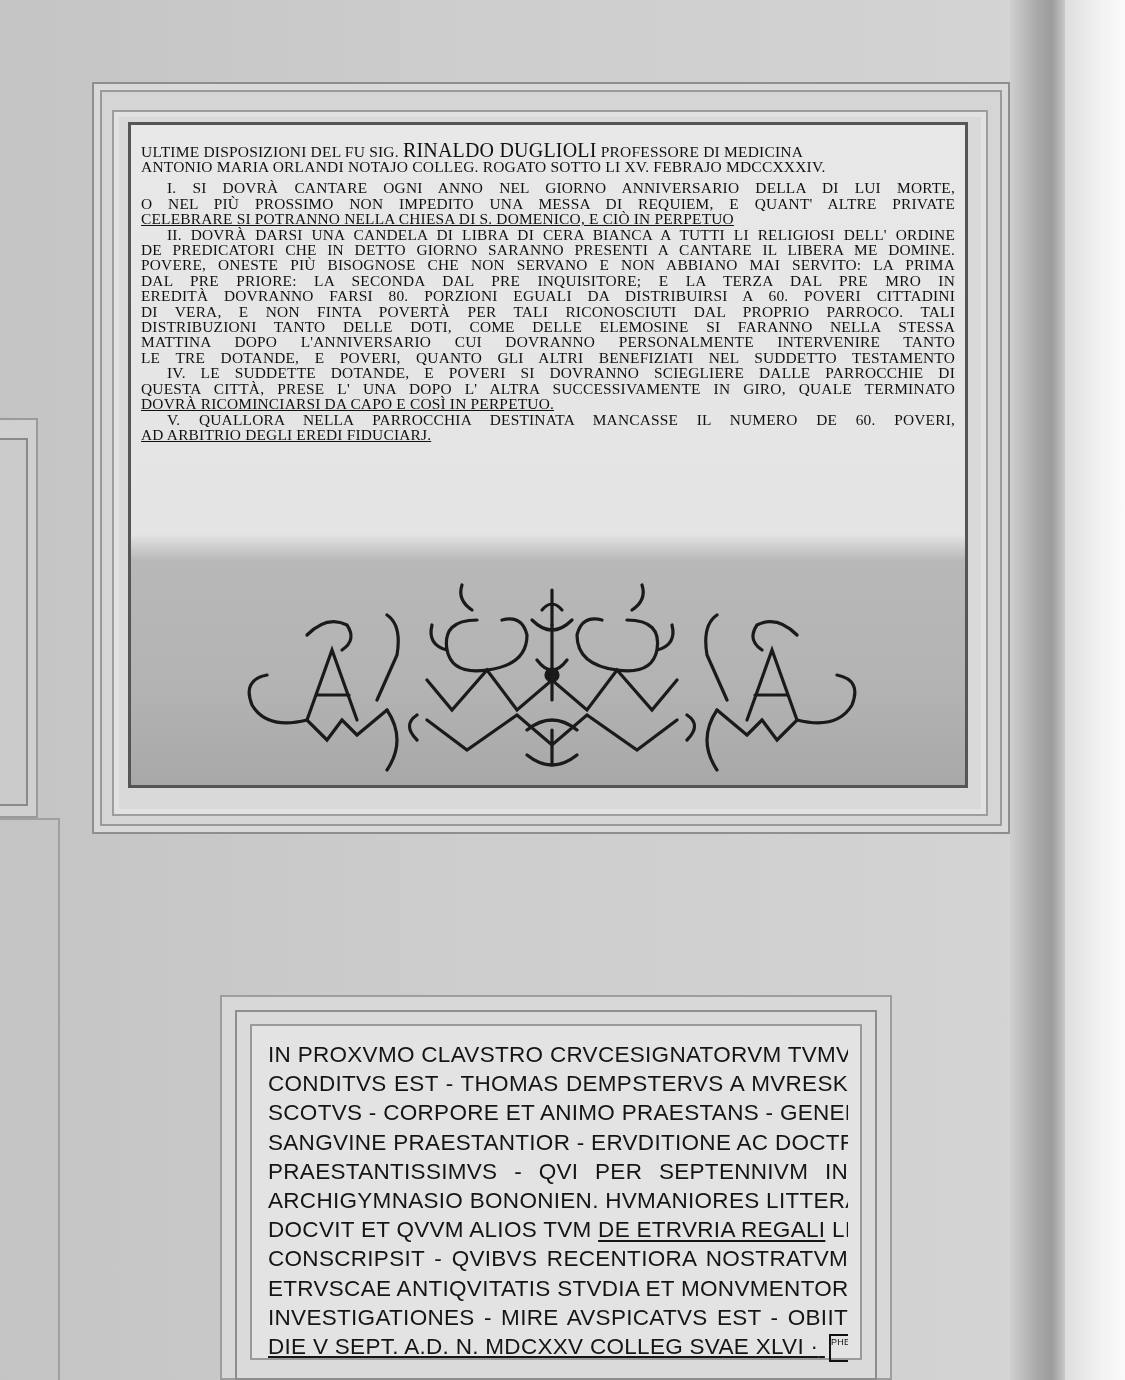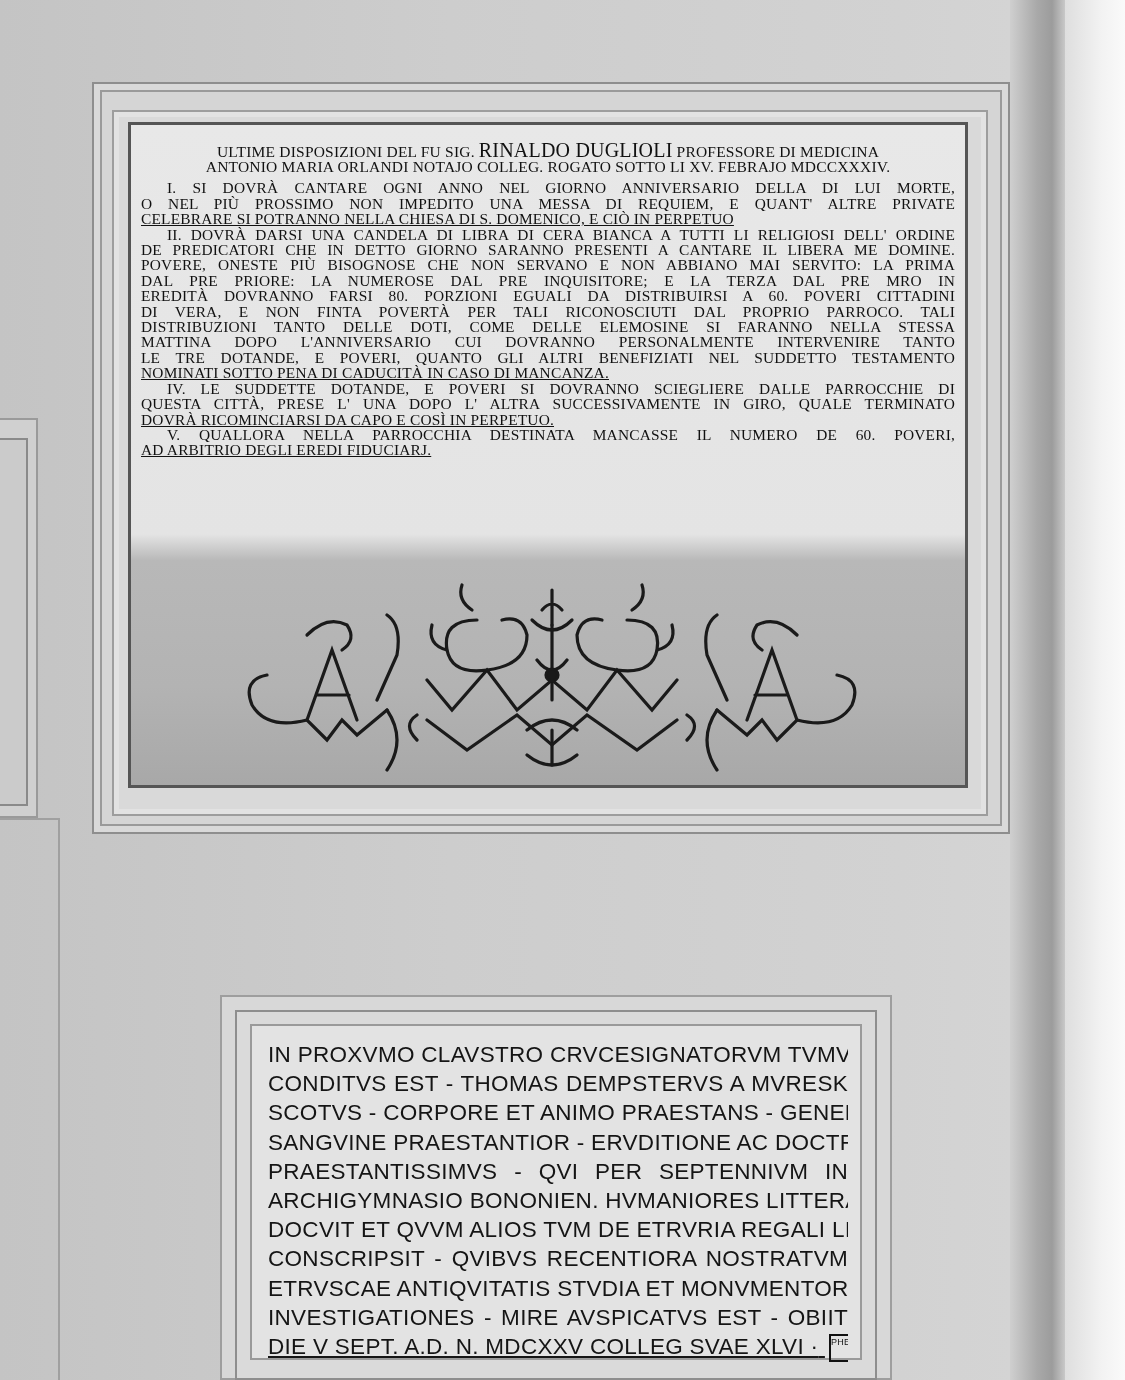--- a/index.html
+++ b/index.html
@@ -34,21 +34,21 @@
     left:128px; top:122px; width:840px; height:666px;
     border:3px solid #555;
     background: linear-gradient(180deg, #e8e8e8 0%, #e4e4e4 62%, #b8b8b8 66%, #b3b3b3 85%, #a8a8a8 100%);
     overflow:hidden;
   }
   .plaque-top .text-area {
     position:absolute; left:10px; right:10px; top:18px;
     font-family:"Liberation Serif", "DejaVu Serif", serif;
     font-size:15.4px; line-height:15.4px; letter-spacing:0.2px;
   }
-  .header-line { text-align:center; font-size:15.5px; line-height:15.2px; }
+  .header-line { font-size:15.5px; line-height:15.2px; }
   .header-line .big { font-size:20px; }
   .para-gap { height:6px; }
   .line { text-align:justify; text-align-last:justify; white-space:nowrap; overflow:hidden; }
   .line.last { text-align-last:left;text-decoration:underline; }
   .line.indent { padding-left:26px; }
   .ornament {
     position:absolute; left:96px; top:455px; width:650px; height:200px;
   }
   .left-panel-a {
     left:-20px; top:418px; width:58px; height:400px;
@@ -73,21 +73,21 @@
   .plaque-lower {
     left:250px; top:1024px; width:612px; height:336px;
     border:2px solid #9a9a9a; background:#e3e3e3;
   }
   .plaque-lower .text-area {
     position:absolute; left:16px; right:12px; top:14px;
     font-family:"Liberation Sans", "DejaVu Sans", sans-serif;
     font-size:22.5px; line-height:29.2px; letter-spacing:0.3px; color:#151515;
   }
   .plaque-lower .line { text-align:justify; text-align-last:justify; }
-  .underlined { text-underline-offset:3px; }
+  .underlined { text-decoration:underline; text-underline-offset:3px; }
   .monogram {
     display:inline-block; width:24px; height:28px; border:2px solid #111;
     font-size:9px; line-height:12px; text-align:center; vertical-align:middle;
     font-family:"Liberation Sans", sans-serif; margin-left:4px; box-sizing:border-box;
   }
 </style>
 </head>
 <body>
 
 <div class="wall-shade-right"></div>
@@ -111,27 +111,26 @@
       <div class="line indent">I. SI DOVRÀ CANTARE OGNI ANNO NEL GIORNO ANNIVERSARIO DELLA DI LUI MORTE,</div>
       <div class="line">O NEL PIÙ PROSSIMO NON IMPEDITO UNA MESSA DI REQUIEM, E QUANT' ALTRE PRIVATE</div>
       <div class="line last">CELEBRARE SI POTRANNO NELLA CHIESA DI S. DOMENICO, E CIÒ IN PERPETUO</div>
     </div>
     <div>
       <div class="line indent">II. DOVRÀ DARSI UNA CANDELA DI LIBRA DI CERA BIANCA A TUTTI LI RELIGIOSI DELL' ORDINE</div>
       <div class="line">DE PREDICATORI CHE IN DETTO GIORNO SARANNO PRESENTI A CANTARE IL LIBERA ME DOMINE.</div>
     </div>
     <div>
       <div class="line">POVERE, ONESTE PIÙ BISOGNOSE CHE NON SERVANO E NON ABBIANO MAI SERVITO: LA PRIMA</div>
-      <div class="line">DAL PRE PRIORE: LA NUMEROSE DAL PRE INQUISITORE; E LA TERZA DAL PRE MRO IN</div>
+      <div class="line">DAL PRE PRIORE: LA SECONDA DAL PRE INQUISITORE; E LA TERZA DAL PRE MRO IN</div>
       <div class="line">EREDITÀ DOVRANNO FARSI 80. PORZIONI EGUALI DA DISTRIBUIRSI A 60. POVERI CITTADINI</div>
       <div class="line">DI VERA, E NON FINTA POVERTÀ PER TALI RICONOSCIUTI DAL PROPRIO PARROCO. TALI</div>
       <div class="line">DISTRIBUZIONI TANTO DELLE DOTI, COME DELLE ELEMOSINE SI FARANNO NELLA STESSA</div>
       <div class="line">MATTINA DOPO L'ANNIVERSARIO CUI DOVRANNO PERSONALMENTE INTERVENIRE TANTO</div>
       <div class="line">LE TRE DOTANDE, E POVERI, QUANTO GLI ALTRI BENEFIZIATI NEL SUDDETTO TESTAMENTO</div>
-      <div class="line last">NOMINATI SOTTO PENA DI CADUCITÀ IN CASO DI MANCANZA.</div>
     </div>
     <div>
       <div class="line indent">IV. LE SUDDETTE DOTANDE, E POVERI SI DOVRANNO SCIEGLIERE DALLE PARROCCHIE DI</div>
       <div class="line">QUESTA CITTÀ, PRESE L' UNA DOPO L' ALTRA SUCCESSIVAMENTE IN GIRO, QUALE TERMINATO</div>
       <div class="line last">DOVRÀ RICOMINCIARSI DA CAPO E COSÌ IN PERPETUO.</div>
     </div>
     <div>
       <div class="line indent">V. QUALLORA NELLA PARROCCHIA DESTINATA MANCASSE IL NUMERO DE 60. POVERI,</div>
       <div class="line last">AD ARBITRIO DEGLI EREDI FIDUCIARJ.</div>
     </div>

